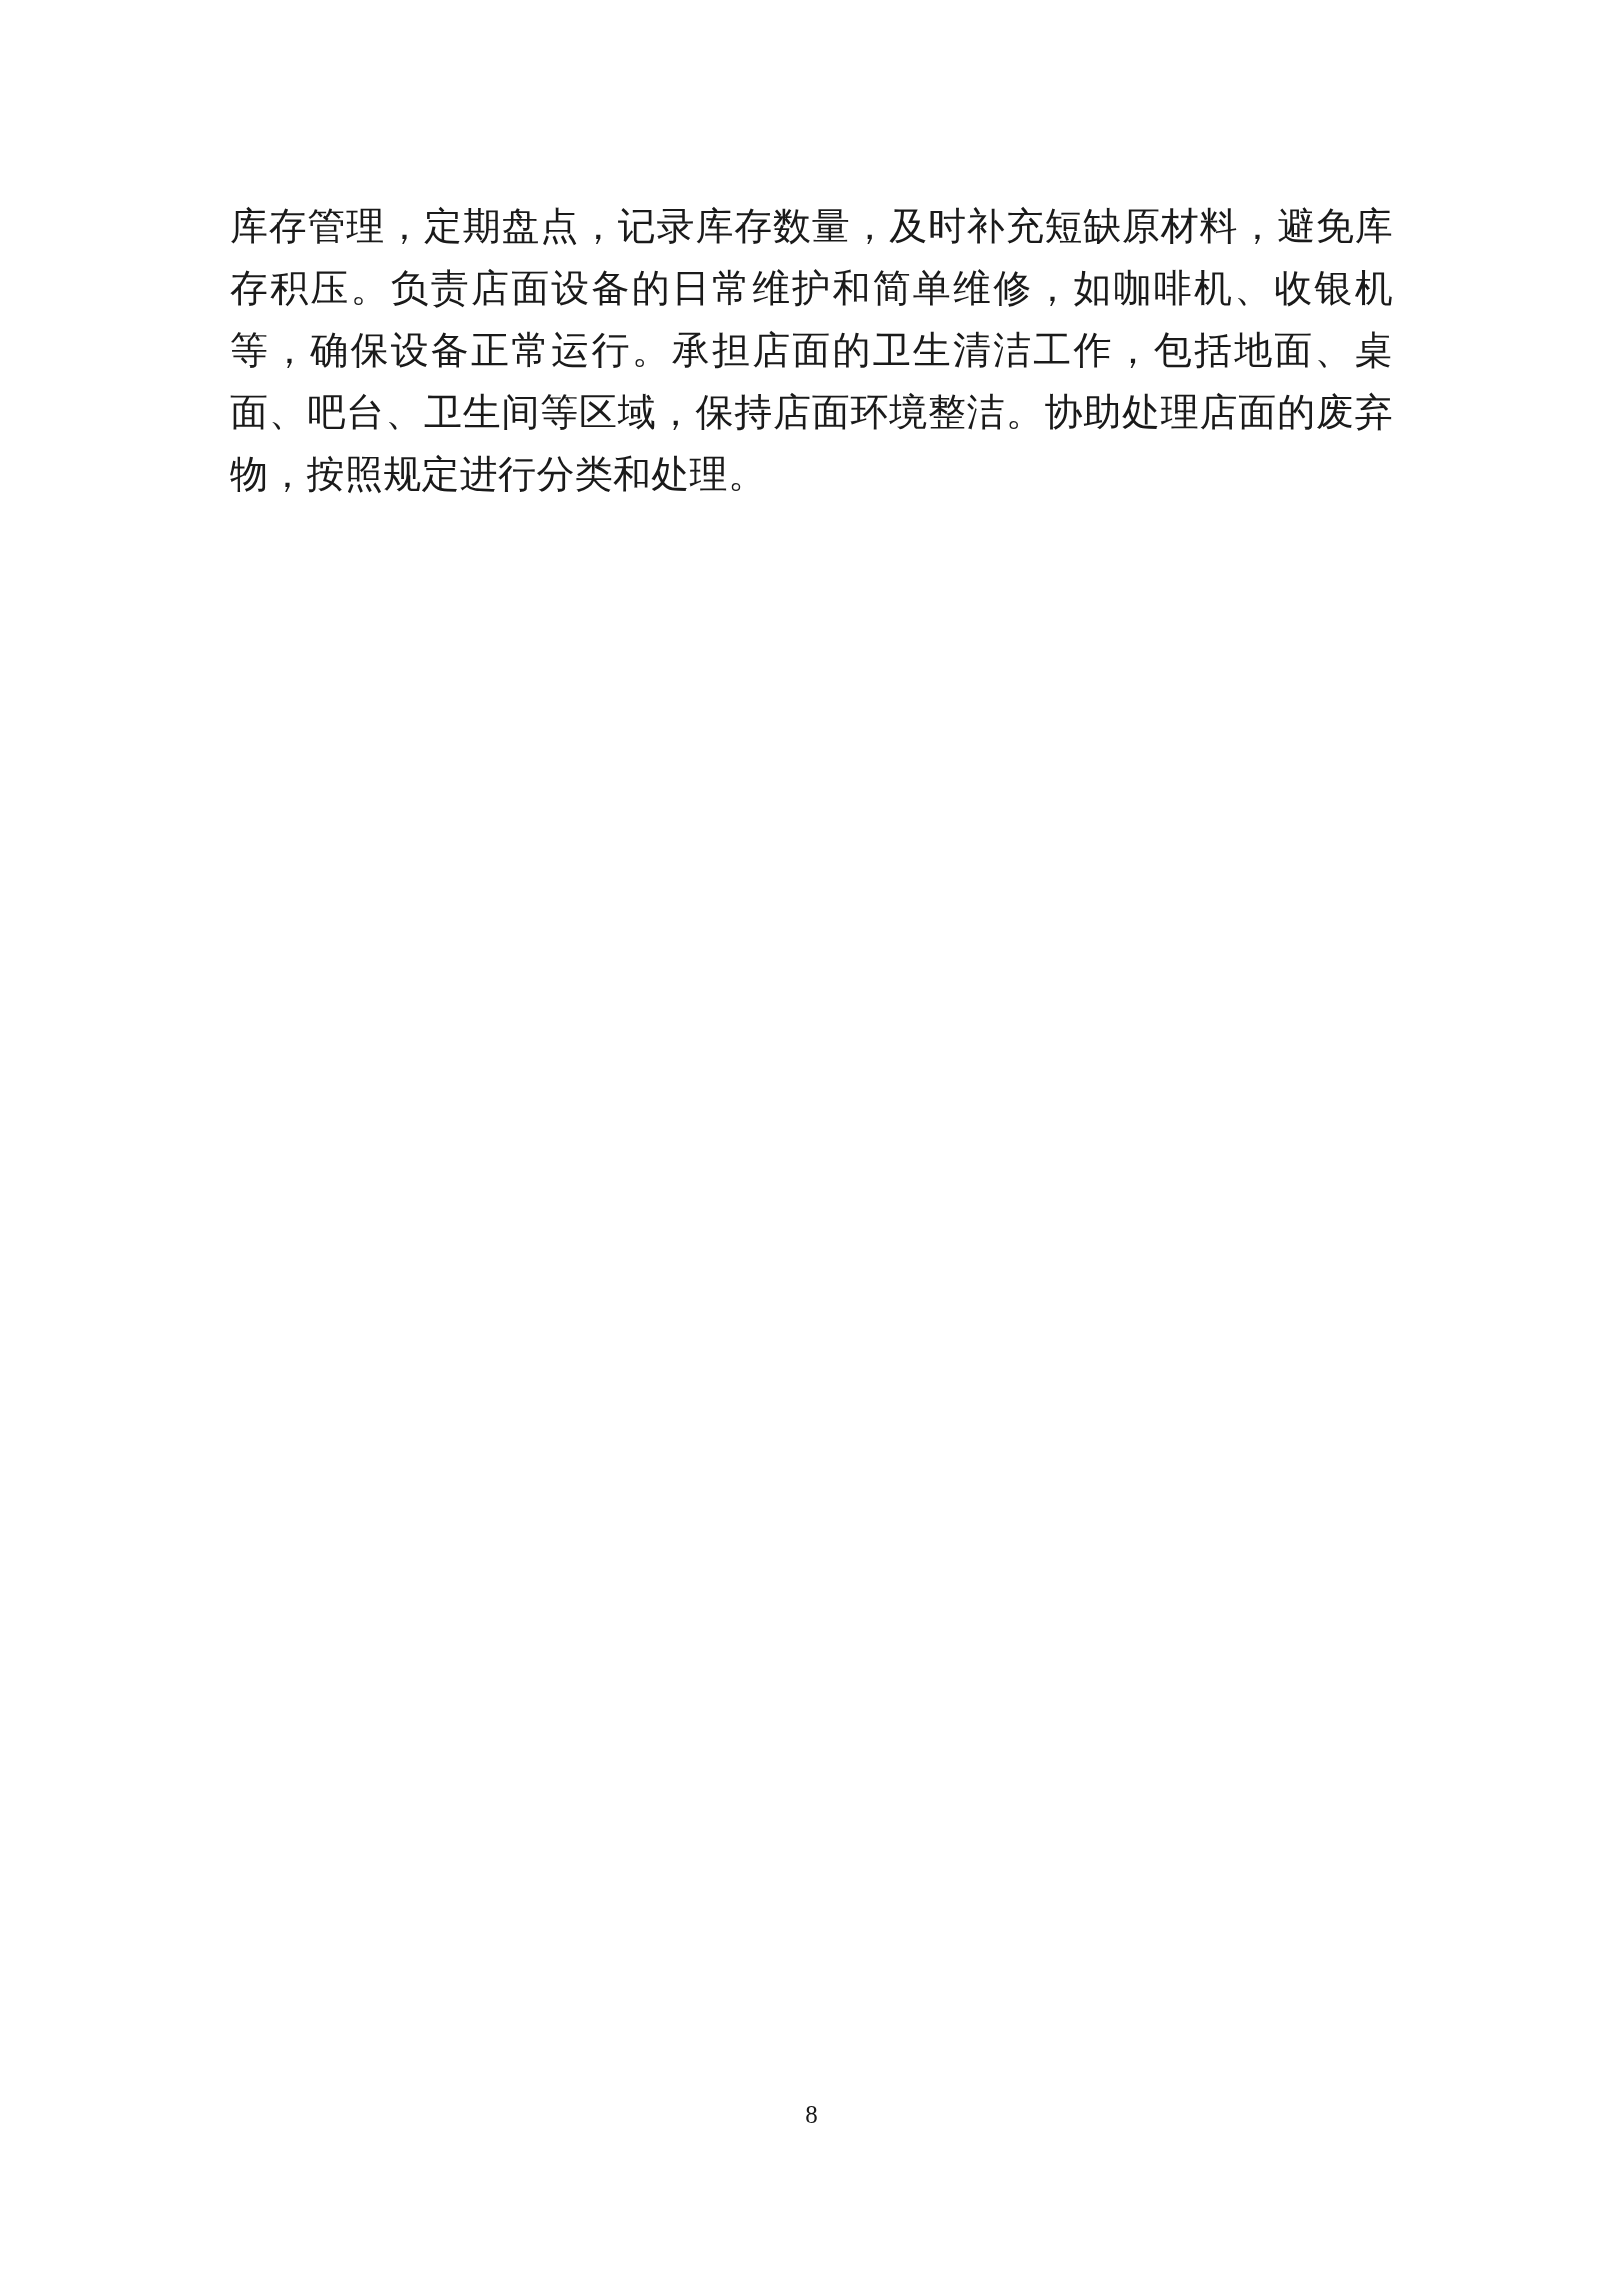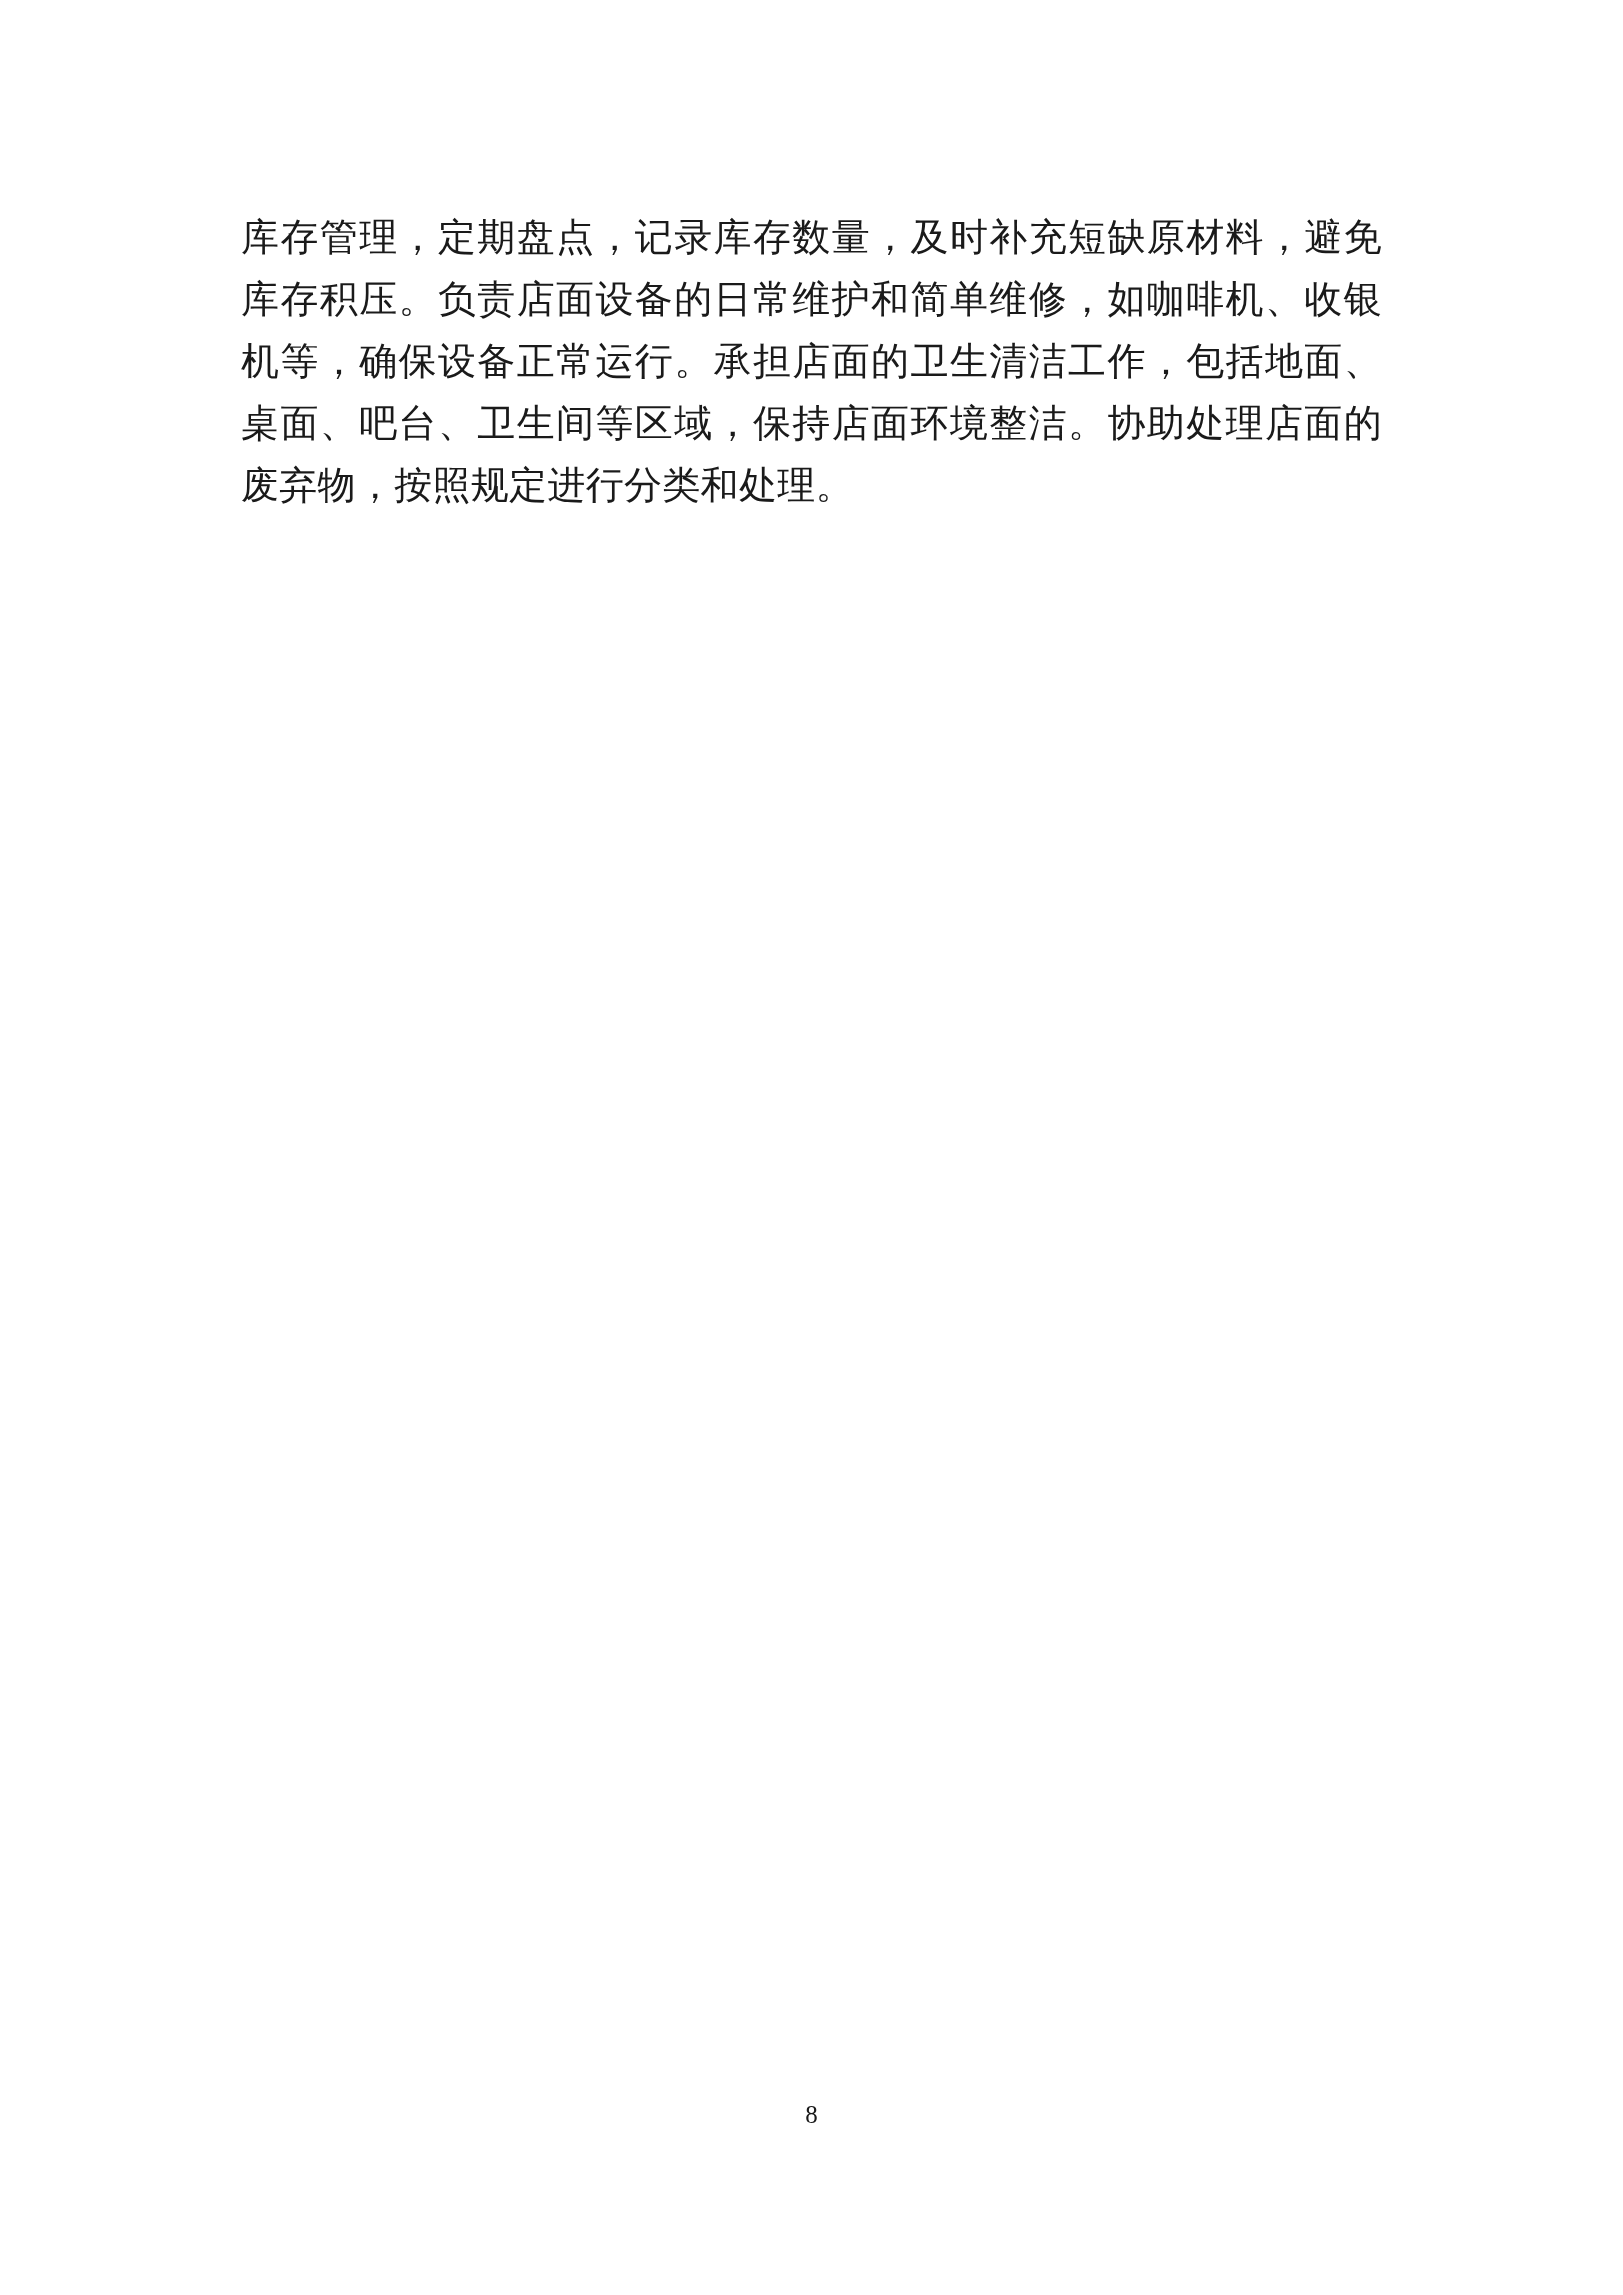--- a/index.html
+++ b/index.html
@@ -29,21 +29,21 @@
     top: 196px;
     width: 1163px;
   }
   .body-paragraph {
     font-size: 38px;
     line-height: 1.63;
     text-align: justify;
     text-justify: inter-ideograph;
     letter-spacing: 0.3px;
     color: #1a1a1a;
-    margin: 11px;
+    margin: 0;
     text-indent: 0;
     word-break: break-all;
   }
   .footer {
     position: absolute;
     left: 0;
     top: 2102px;
     width: 1623px;
     text-align: center;
   }

